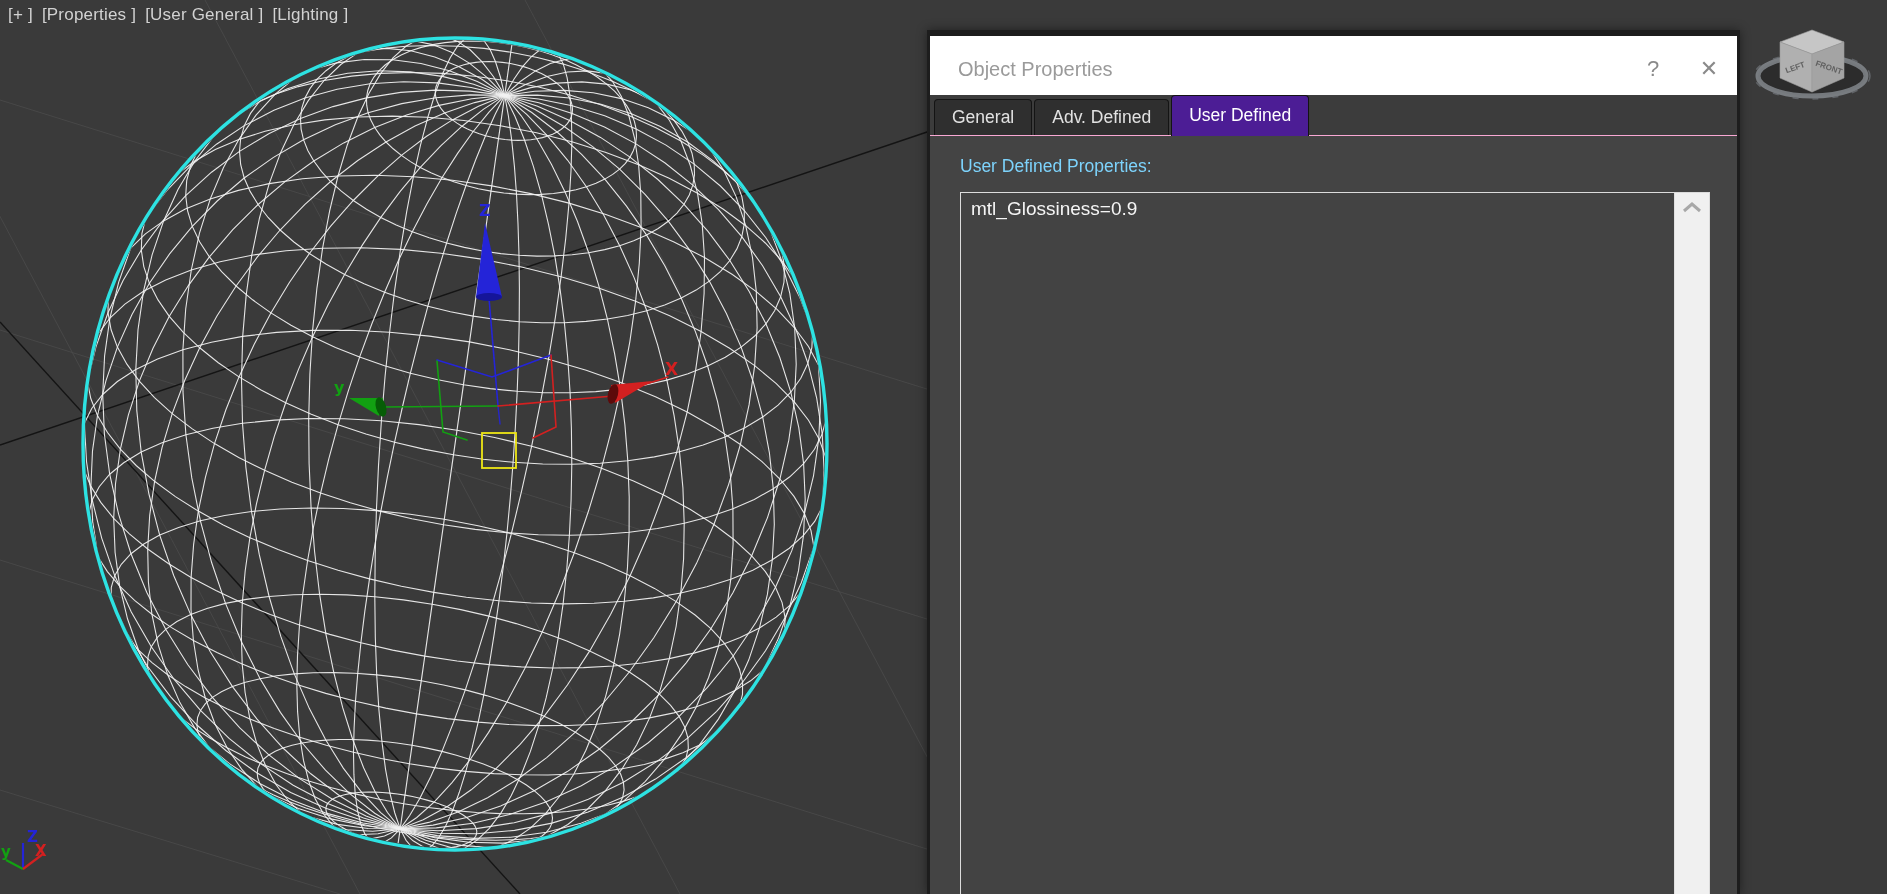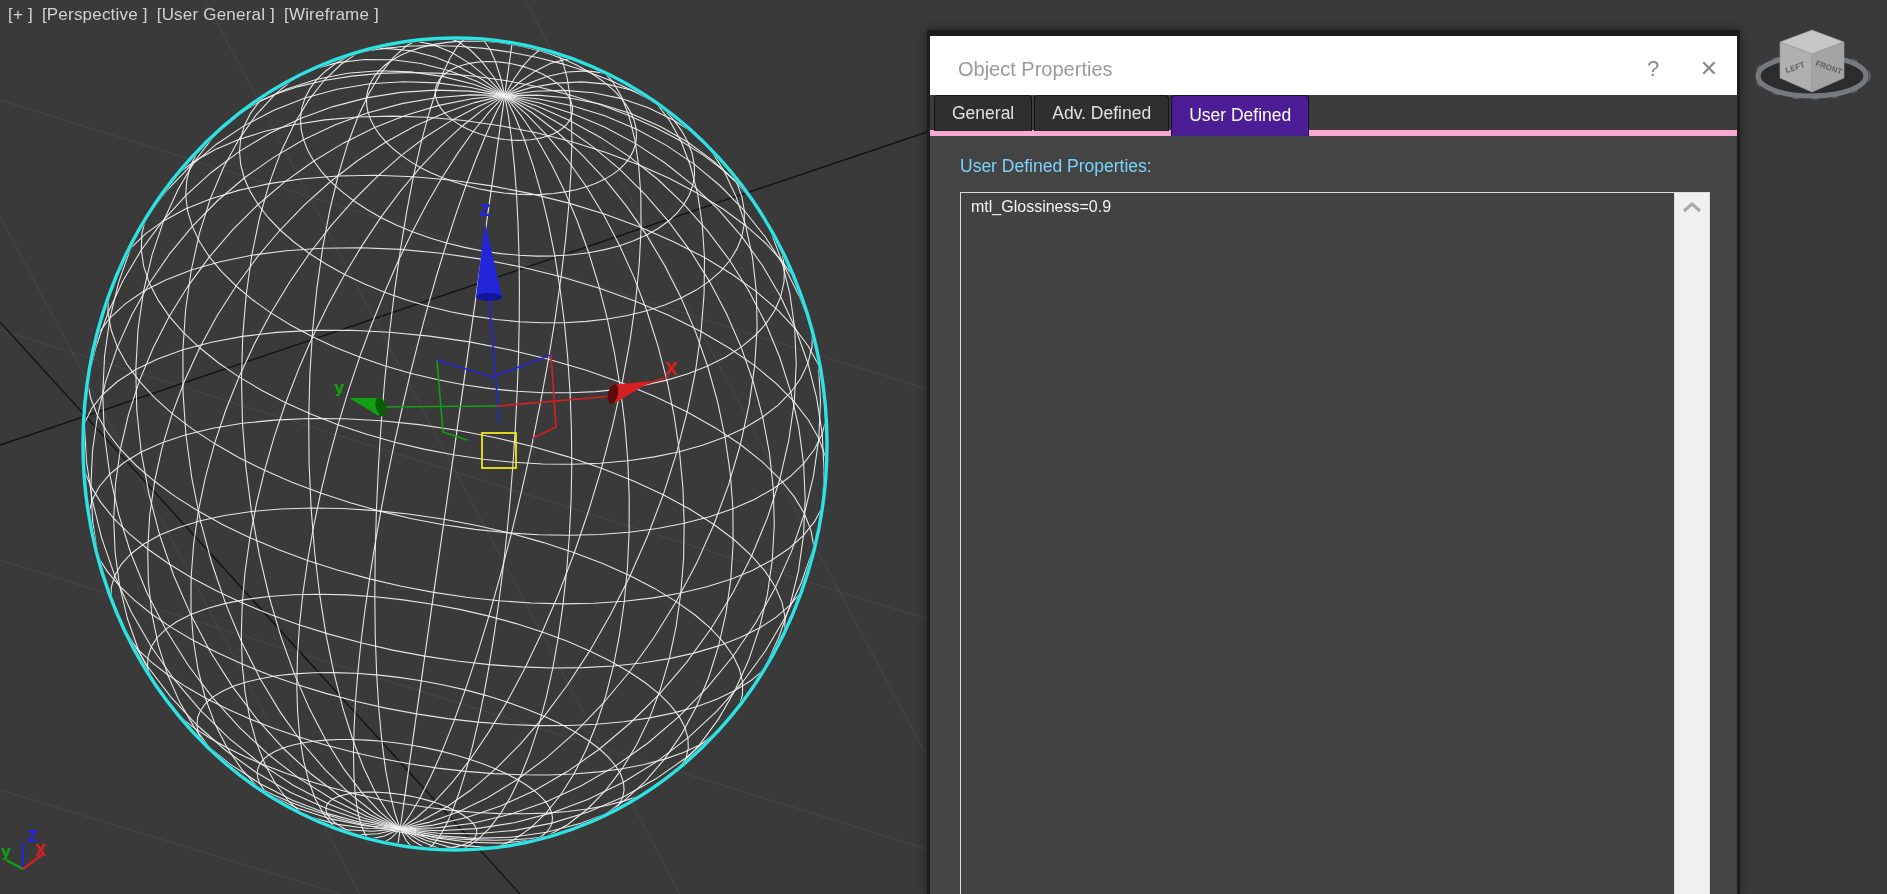--- a/index.html
+++ b/index.html
@@ -27,22 +27,22 @@
     background:#ffffff;display:flex;align-items:center;
   }
   .titlebar .title{font-size:20px;color:#9a9a9a;padding-left:28px;flex:1;}
   .tb-btn{
     width:56px;height:100%;display:flex;align-items:center;justify-content:center;
     font-size:22px;color:#8a8a8a;cursor:pointer;background:transparent;border:0;
     font-family:"Liberation Sans","DejaVu Sans",sans-serif;
   }
   .tabstrip{
     position:absolute;left:3px;right:3px;top:65px;height:41px;
-    background:#3c3c3c;border-bottom:6px solid #f9a8d4;
-    display:flex;align-items:flex-start;padding-left:4px;box-sizing:border-box;
+    background:#3c3c3c;border-bottom:1px solid #f9a8d4;
+    display:flex;align-items:flex-end;padding-left:4px;box-sizing:border-box;
   }
   .tab{
     position:relative;height:36px;line-height:34px;padding:0 17px;
     background:#2f2f2f;border:1px solid #141414;border-bottom:none;
     border-radius:4px 4px 0 0;margin-right:2px;
     font-size:17.5px;color:#e2e2e2;cursor:pointer;box-sizing:border-box;
   }
   .tab.active{
     height:41px;line-height:38px;background:#4c1d95;color:#ffffff;
     margin-bottom:-1px;z-index:2;
@@ -55,21 +55,21 @@
     position:absolute;left:30px;top:20px;
     font-size:17.5px;color:#7dd3fc;
   }
   .udp-box{
     position:absolute;left:30px;top:56px;width:750px;bottom:-2px;
     background:#434343;border:1px solid #dcdcdc;box-sizing:border-box;
     cursor:text;
   }
   .udp-text{
     position:absolute;left:10px;top:5px;right:44px;
-    font-size:16px;color:#f5f5f5;white-space:pre;
+    font-size:19px;color:#f5f5f5;white-space:pre;
   }
   .udp-scrollbar{
     position:absolute;top:0;right:0;width:34px;bottom:0;
     background:#f0f0f0;border-left:1px solid #e0e0e0;
   }
   .udp-scroll-up{
     position:absolute;top:0;left:0;right:0;height:30px;
     display:flex;align-items:center;justify-content:center;cursor:pointer;
   }
   
@@ -151,21 +151,21 @@
       <line x1="23" y1="869" x2="23" y2="843" stroke="#2424d8" stroke-width="2.2" stroke-opacity="1"></line>
       <line x1="23" y1="869" x2="6" y2="860" stroke="#12a012" stroke-width="2.2" stroke-opacity="1"></line>
       <line x1="23" y1="869" x2="43" y2="854" stroke="#d32020" stroke-width="2.2" stroke-opacity="1"></line>
       <text x="27" y="842" fill="#2424d8" font-size="15" font-family="&quot;DejaVu Sans&quot;,sans-serif" font-weight="bold">Z</text>
       <text x="1" y="857" fill="#12a012" font-size="15" font-family="&quot;DejaVu Sans&quot;,sans-serif" font-weight="bold">y</text>
       <text x="35" y="856" fill="#d32020" font-size="15" font-family="&quot;DejaVu Sans&quot;,sans-serif" font-weight="bold">X</text>
     </g>
   </svg>
 
 <div class="vp-label">
-  <span>[+ ]</span><span>[Perspective ]</span><span>[User General ]</span><span>[Wireframe ]</span>
+  <span>[+ ]</span><span>[Properties ]</span><span>[User General ]</span><span>[Lighting ]</span>
 </div>
 
 <svg id="viewcube" width="130" height="110" xmlns="http://www.w3.org/2000/svg">
     <ellipse cx="63" cy="64" rx="54" ry="20" fill="#2c2c2c" stroke="#888d92" stroke-width="5" stroke-opacity="0.8"></ellipse>
     <ellipse cx="63" cy="64" rx="58" ry="23" fill="none" stroke="#70757a" stroke-width="1.5" stroke-dasharray="6 14" stroke-opacity="0.7"></ellipse>
     <polygon points="63,18 95,30 63,42 31,30" fill="#c6c6c6" stroke="#9c9c9c" stroke-width="0.6"></polygon>
     <polygon points="31,30 63,42 63,80 31,66" fill="#b0b0b0" stroke="#9c9c9c" stroke-width="0.6"></polygon>
     <polygon points="95,30 63,42 63,80 95,66" fill="#a4a4a4" stroke="#9c9c9c" stroke-width="0.6"></polygon>
     <text x="47" y="58" fill="#606060" font-size="8" font-weight="bold" font-family="&quot;Liberation Sans&quot;,sans-serif" text-anchor="middle" transform="rotate(-19 47 58)">LEFT</text>
     <text x="79" y="58" fill="#606060" font-size="8" font-weight="bold" font-family="&quot;Liberation Sans&quot;,sans-serif" text-anchor="middle" transform="rotate(19 79 58)">FRONT</text>

